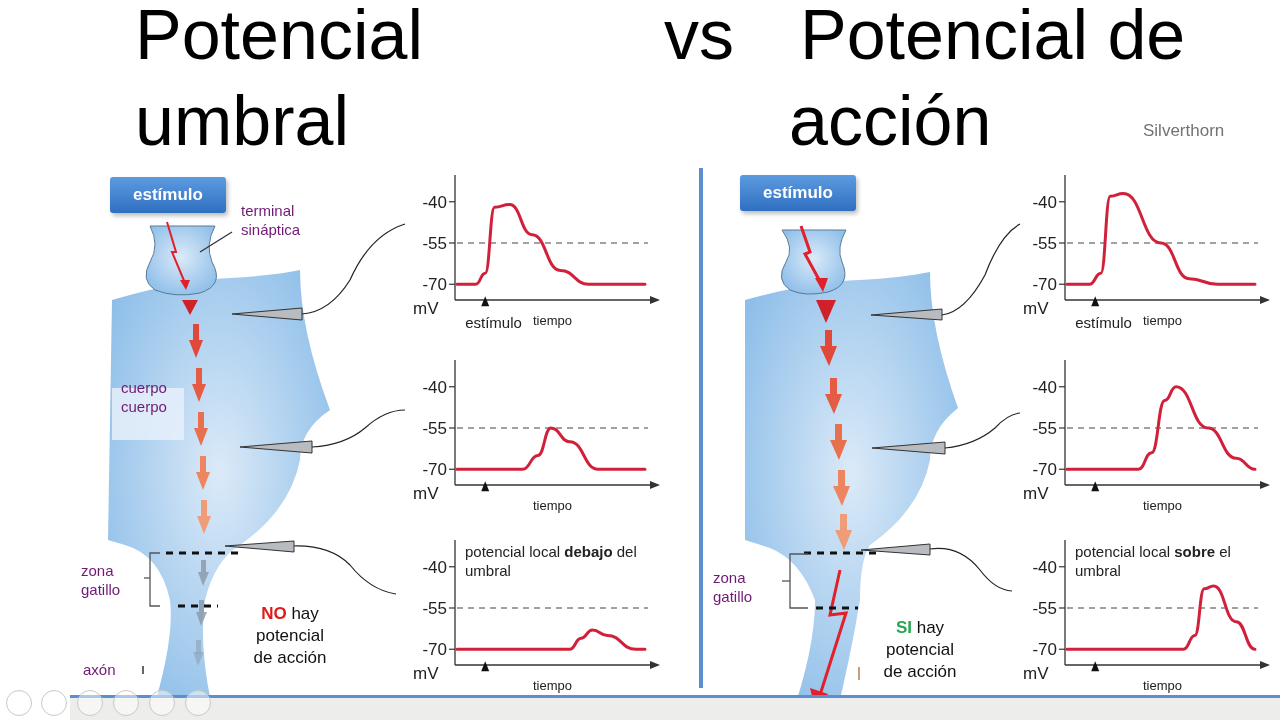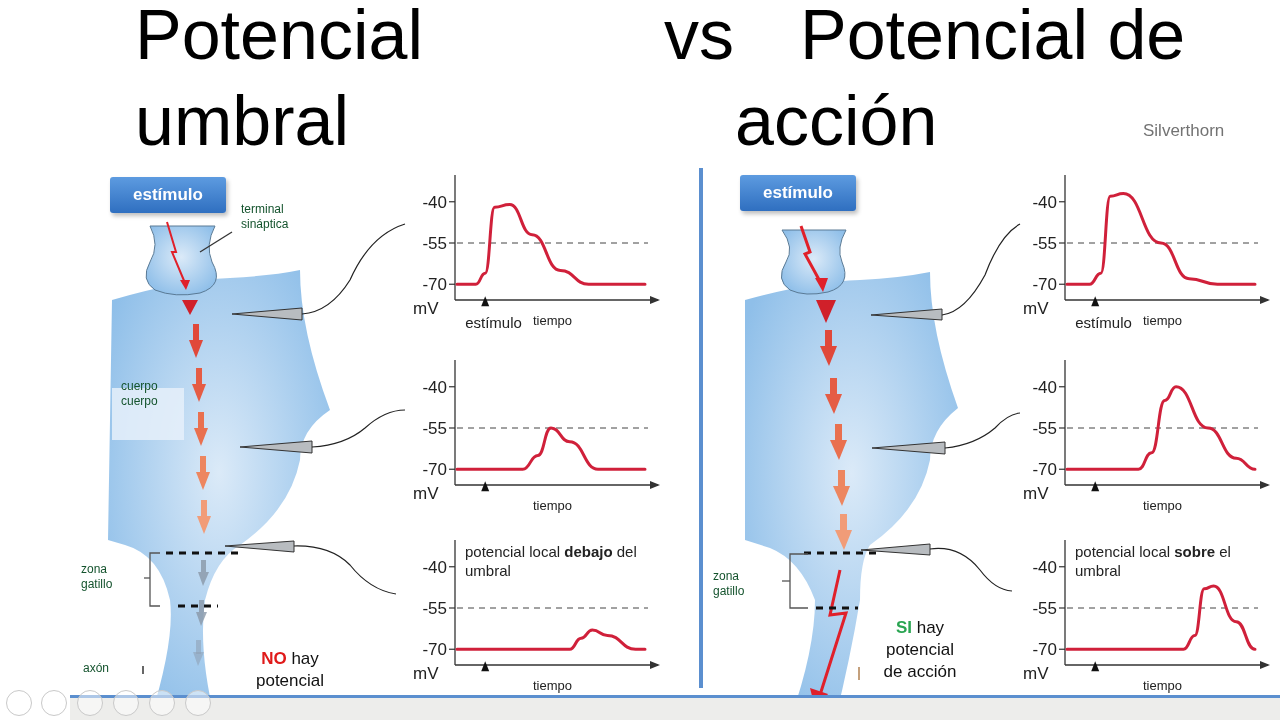--- a/index.html
+++ b/index.html
@@ -2,38 +2,38 @@
 <html><head>
 <meta charset="utf-8">
 <style>
   html,body{margin:0;padding:0;background:#fff;}
   body{width:1280px;height:720px;position:relative;overflow:hidden;font-family:"DejaVu Sans","Liberation Sans",sans-serif;}
   .title{position:absolute;font-family:"Liberation Sans",sans-serif;font-size:70px;color:#000;line-height:1;letter-spacing:0;}
   .credit{position:absolute;font-family:"Liberation Sans",sans-serif;font-size:17px;color:#737373;}
   .divider{position:absolute;left:699px;top:168px;width:4px;height:520px;background:#5b8fcf;}
   .bottom-bar{position:absolute;left:70px;top:695px;width:1210px;height:25px;background:#ededeb;border-top:3px solid #5b8fcf;}
   .stim-btn{position:absolute;width:116px;height:36px;border-radius:3px;background:linear-gradient(#5d9be0,#2f6fc0);color:#fff;font-family:"Liberation Sans",sans-serif;font-weight:bold;font-size:17px;display:flex;align-items:center;justify-content:center;box-shadow:2px 3px 4px rgba(0,0,0,0.25);}
-  .lbl{position:absolute;font-family:"Liberation Sans",sans-serif;font-size:12px;color:#14532d;line-height:1.25;}
+  .lbl{position:absolute;font-family:"Liberation Sans",sans-serif;font-size:15px;color:#701a75;line-height:1.25;}
   .lbl-big{position:absolute;font-family:"Liberation Sans",sans-serif;font-size:17px;color:#111;line-height:1.3;text-align:center;}
   .no{color:#e01a1a;font-weight:bold;}
   .si{color:#2aa552;font-weight:bold;}
   .chart{position:absolute;}
   .tick{font-family:"Liberation Sans",sans-serif;font-size:17px;fill:#222;}
   .axlbl{font-family:"Liberation Sans",sans-serif;font-size:13px;fill:#222;}
   .ann{font-family:"Liberation Sans",sans-serif;font-size:15px;fill:#222;}
   .nav-btn{position:absolute;top:690px;width:24px;height:24px;border-radius:50%;border:1px solid #c9c9c9;background:rgba(255,255,255,0.5);}
 </style>
 </head>
 <body>
 
 <div class="title" style="left:135px;top:0px;">Potencial</div>
 <div class="title" style="left:135px;top:86px;">umbral</div>
 <div class="title" style="left:628px;top:0px;margin-left:36px;">vs</div>
 <div class="title" style="left:800px;top:0px;">Potencial de</div>
-<div class="title" style="left:735px;top:86px;">acción</div>
+<div class="title" style="left:789px;top:86px;">acción</div>
 <div class="credit" style="left:1143px;top:121px;">Silverthorn</div>
 
 <div class="divider"></div>
 
 <svg style="position:absolute;left:0;top:0;" width="700" height="720">
   <defs>
     <radialGradient id="cellg" cx="50%" cy="45%" r="60%">
       <stop offset="0%" stop-color="#dbeaf8"></stop>
       <stop offset="100%" stop-color="#8fbfe9"></stop>
     </radialGradient>
@@ -102,21 +102,21 @@
 </div>
 <div class="lbl" style="left:121px;top:379px;">
   <div>cuerpo</div>
   <div>cuerpo</div>
 </div>
 <div class="lbl" style="left:81px;top:562px;">
   <div>zona</div>
   <div>gatillo</div>
 </div>
 <div class="lbl" style="left:83px;top:661px;">axón</div>
-<div class="lbl-big" style="left:244px;top:603px;width:92px;margin-top:45px;">
+<div class="lbl-big" style="left:244px;top:603px;width:92px;">
   <div><span class="no">NO</span><span> hay</span></div>
   <div>potencial</div>
   <div>de acción</div>
 </div>
 
 <svg style="position:absolute;left:0;top:0;" width="1280" height="720">
   <path d="M745,300 Q810,282 860,280 Q900,278 930,272 Q930,330 958,408 Q930,430 930,460 Q920,510 870,545 Q860,560 860,600 Q850,660 835,720 L790,720 Q815,650 815,600 Q800,560 770,548 L745,540 Q745,420 745,300 Z" fill="url(#cellg)"></path>
   <path d="M782,230 L846,230 Q836,248 842,262 Q852,285 828,292 Q805,297 790,290 Q775,280 786,262 Q795,248 782,230 Z" fill="url(#cellg)" stroke="#5a7a95" stroke-width="1"></path>
   <polyline points="801,226 810,252 805,254 822,285" fill="none" stroke="#e0202a" stroke-width="3"></polyline>
   <polygon points="815,278 828,278 823,292" fill="#e0202a"></polygon>

